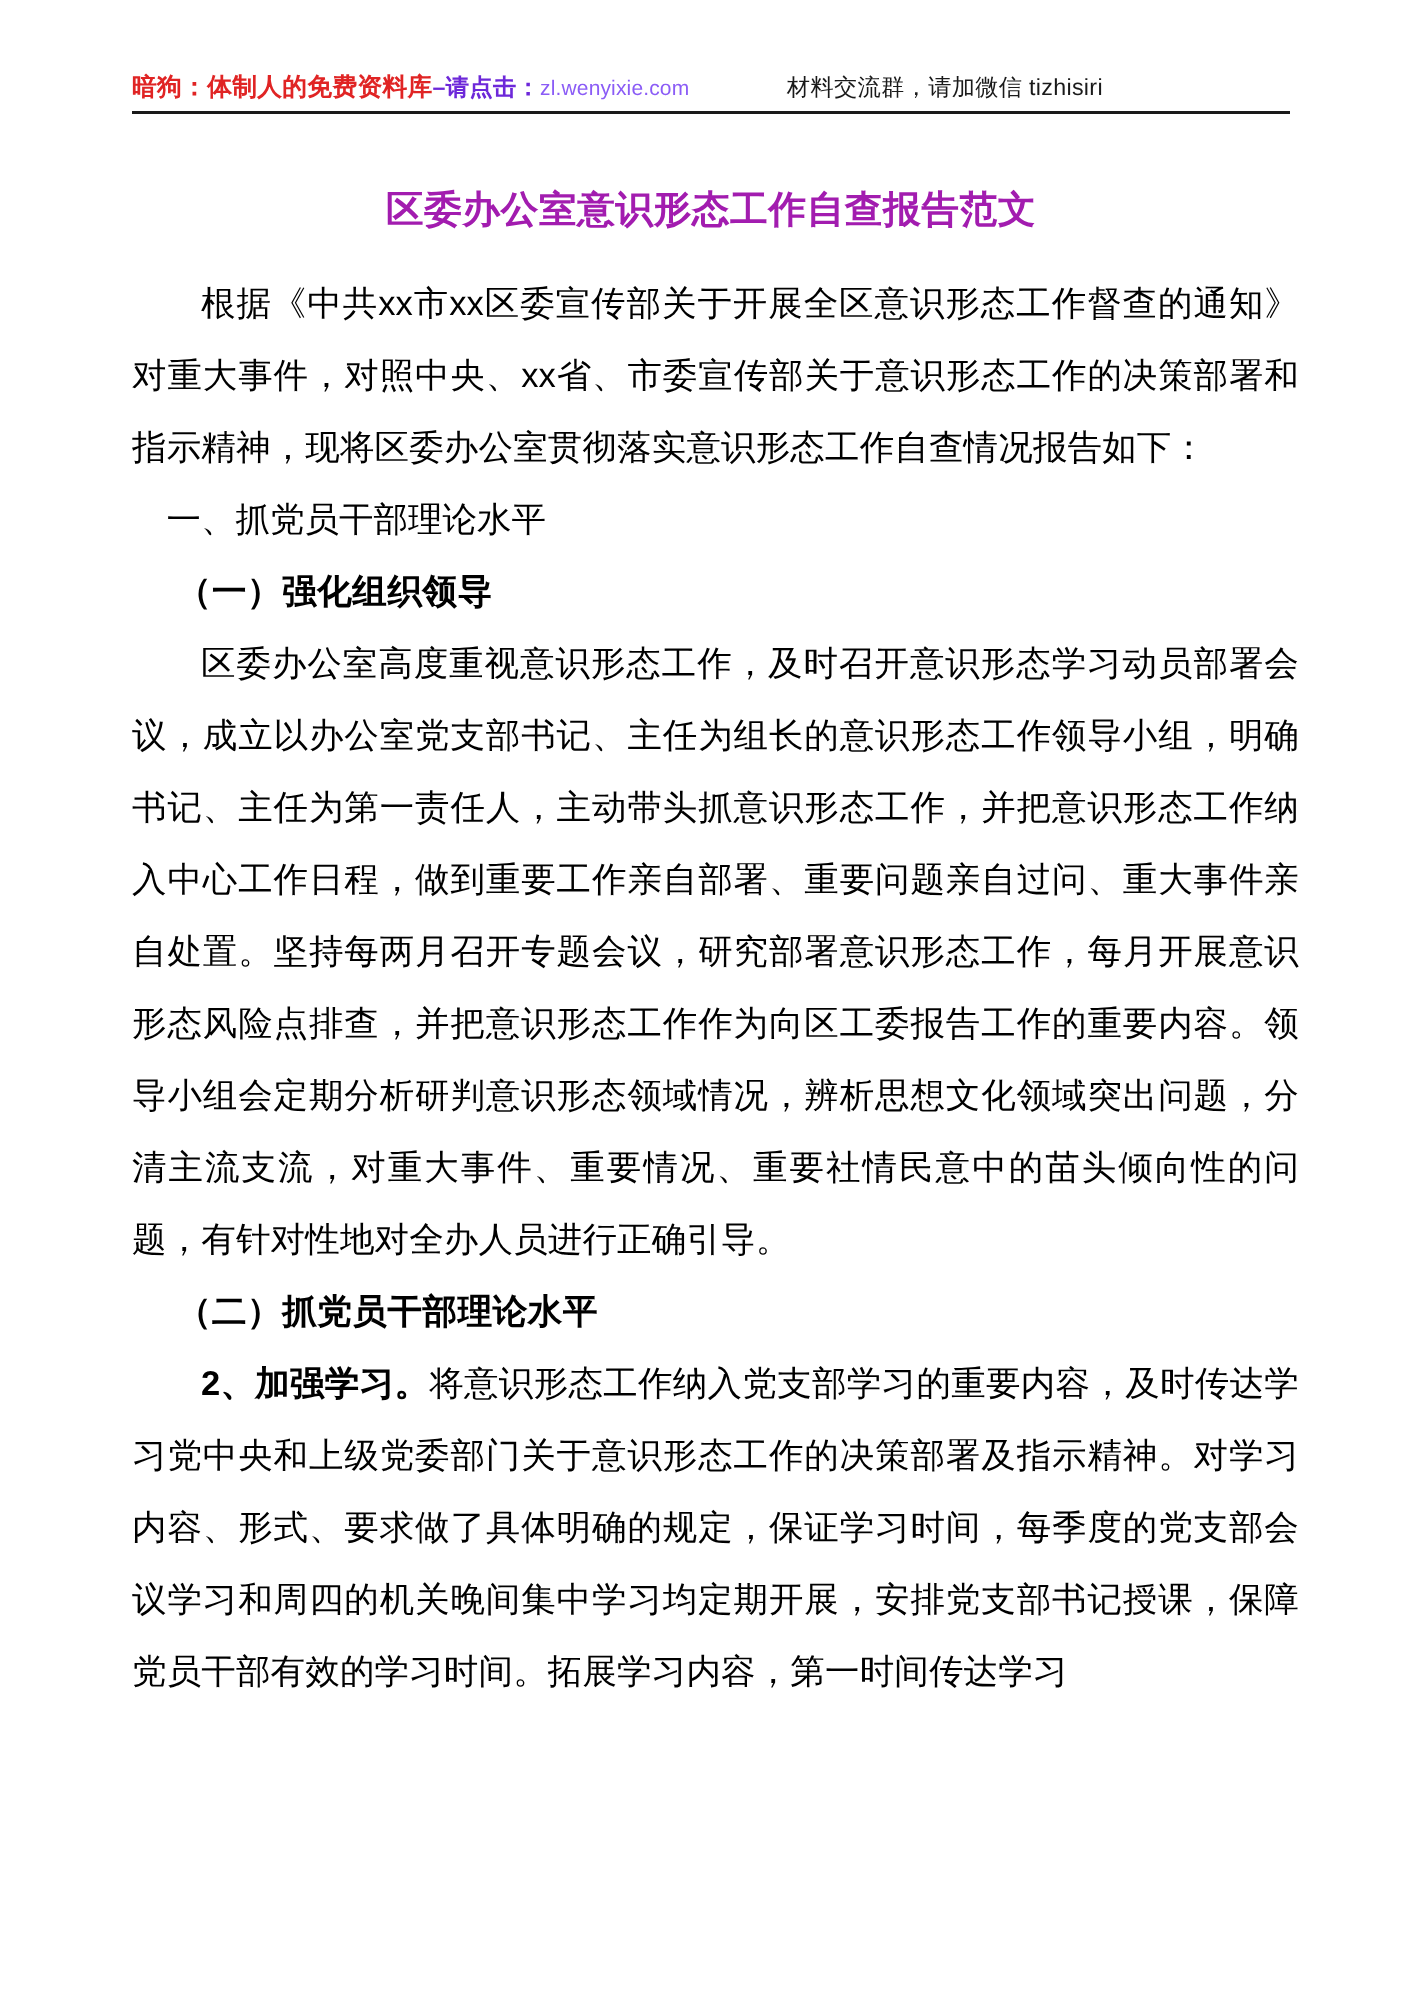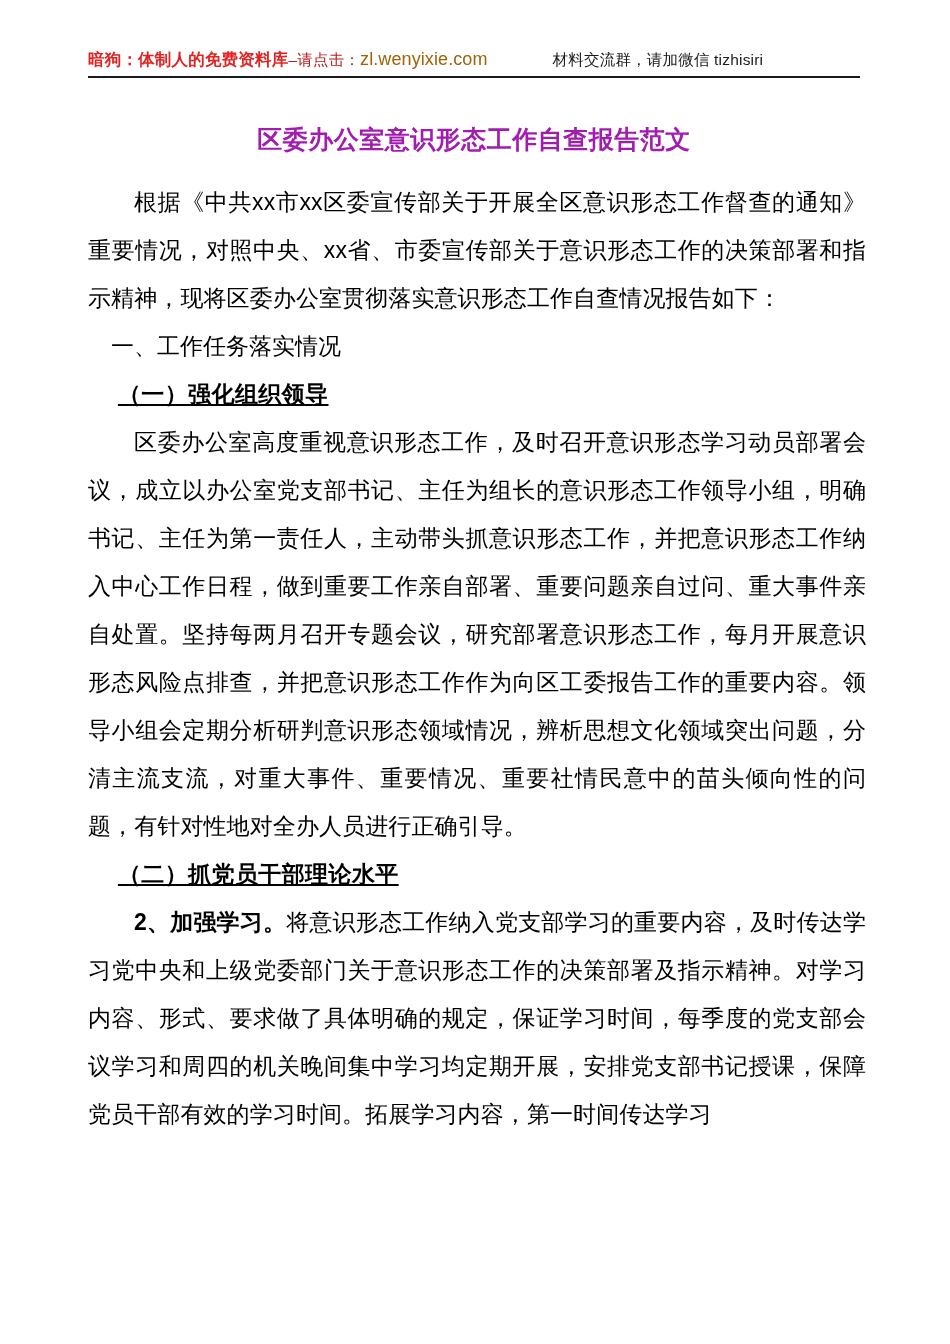--- a/index.html
+++ b/index.html
@@ -36,27 +36,27 @@
     line-height: 1.25;
   }
   .hdr-promo {
     font-size: 16.5px;
     font-weight: bold;
     color: #e02424;
     letter-spacing: 0.2px;
   }
   .hdr-click {
     font-size: 15.5px;
-    font-weight: normal;
-    color: #b91c1c;
+    font-weight: bold;
+    color: #6d28d9;
     letter-spacing: 0.2px;
   }
   .hdr-link {
-    font-size: 18px;
-    color: #a16207;
+    font-size: 14px;
+    color: #8b5cf6;
     text-decoration: none;
     letter-spacing: 0.1px;
   }
   .hdr-gap {
     display: inline-block;
     width: 18px;
   }
   .hdr-note {
     font-size: 15.5px;
     color: #1a1a1a;
@@ -104,42 +104,41 @@
     color: #000;
   }
   .heading-sub {
     font-size: 23px;
     line-height: 48px;
     margin: 0;
     font-weight: bold;
     text-indent: 1.3em;
     letter-spacing: 0.4px;
     color: #000;
-    text-decoration: underline;
   }
   .b {
     font-weight: bold;
   }
 </style>
 </head>
 <body>
 
 <div class="page">
 
   <div class="header-band">
     <span class="hdr-promo">暗狗：体制人的免费资料库</span><span class="hdr-click">–请点击：</span><span class="hdr-link">zl.wenyixie.com</span><span class="hdr-gap"></span><span class="hdr-note">材料交流群，请加微信 tizhisiri</span>
   </div>
 
   <div class="doc-title">区委办公室意识形态工作自查报告范文</div>
 
   <div class="doc-body">
 
-    <p class="para indent">根据《中共xx市xx区委宣传部关于开展全区意识形态工作督查的通知》重要情况，对照中央、xx省、市委宣传部关于意识形态工作的决策部署和指示精神，现将区委办公室贯彻落实意识形态工作自查情况报告如下：</p>
+    <p class="para indent">根据《中共xx市xx区委宣传部关于开展全区意识形态工作督查的通知》对重大事件，对照中央、xx省、市委宣传部关于意识形态工作的决策部署和指示精神，现将区委办公室贯彻落实意识形态工作自查情况报告如下：</p>
 
-    <p class="heading-num">一、工作任务落实情况</p>
+    <p class="heading-num">一、抓党员干部理论水平</p>
 
     <p class="heading-sub">（一）强化组织领导</p>
 
     <p class="para indent">区委办公室高度重视意识形态工作，及时召开意识形态学习动员部署会议，成立以办公室党支部书记、主任为组长的意识形态工作领导小组，明确书记、主任为第一责任人，主动带头抓意识形态工作，并把意识形态工作纳入中心工作日程，做到重要工作亲自部署、重要问题亲自过问、重大事件亲自处置。坚持每两月召开专题会议，研究部署意识形态工作，每月开展意识形态风险点排查，并把意识形态工作作为向区工委报告工作的重要内容。领导小组会定期分析研判意识形态领域情况，辨析思想文化领域突出问题，分清主流支流，对重大事件、重要情况、重要社情民意中的苗头倾向性的问题，有针对性地对全办人员进行正确引导。</p>
 
     <p class="heading-sub">（二）抓党员干部理论水平</p>
 
     <p class="para indent"><span class="b">2、加强学习。</span><span>将意识形态工作纳入党支部学习的重要内容，及时传达学习党中央和上级党委部门关于意识形态工作的决策部署及指示精神。对学习内容、形式、要求做了具体明确的规定，保证学习时间，每季度的党支部会议学习和周四的机关晚间集中学习均定期开展，安排党支部书记授课，保障党员干部有效的学习时间。拓展学习内容，第一时间传达学习</span></p>
 
   </div>

